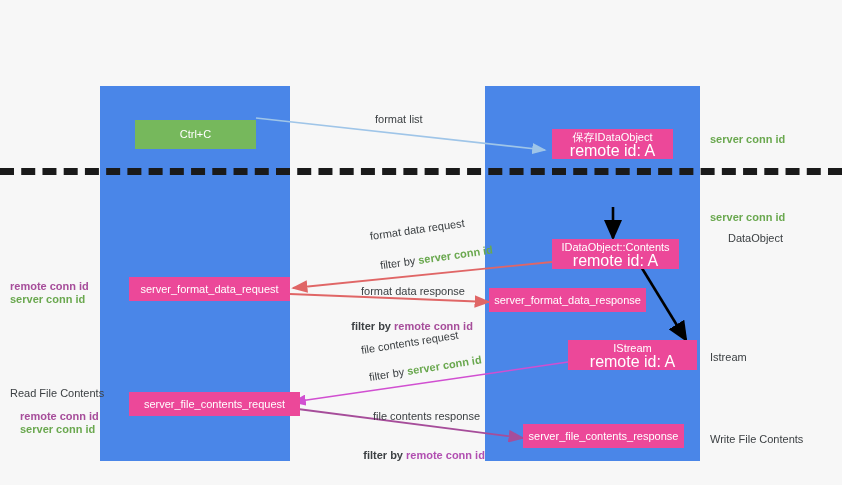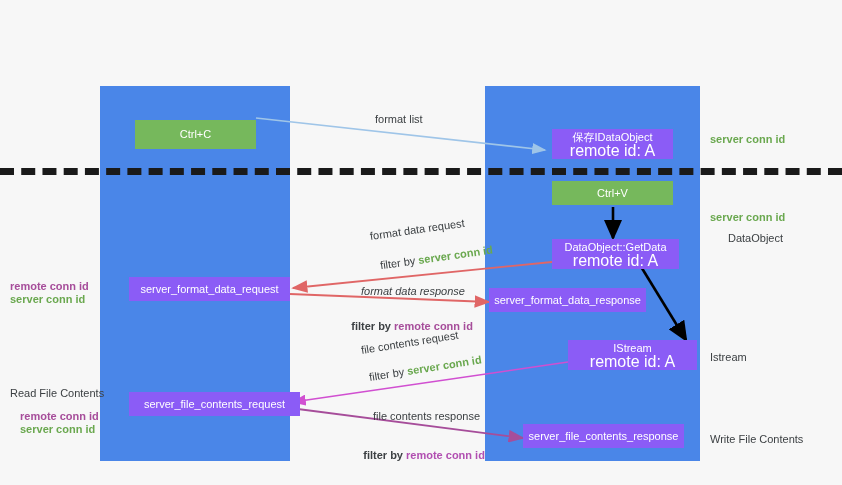--- a/index.html
+++ b/index.html
@@ -48,21 +48,21 @@
     flex-direction: column;
     align-items: center;
     justify-content: center;
     text-align: center;
     color: #ffffff;
     font-size: 11px;
     line-height: 13px;
     white-space: pre;
   }
   .box.green { background: #6aa84f; background: #76b85c; }
-  .box.orange { background: #8b5cf6; }
+  .box.orange { background: #ec4899; }
   .box .l2 { font-size: 16px; }
 
   
   .lbl {
     font-size: 11px;
     line-height: 14px;
     white-space: pre;
     color: #3c4043;
   }
   .green-t { color: #6aa84f; font-weight: bold; }
@@ -142,26 +142,23 @@
 
   <div class="abs box green" style="left:135px; top:120px; width:121px; height:29px;">
     <div>Ctrl+C</div>
   </div>
 
   <div class="abs box orange" style="left:552px; top:129px; width:121px; height:30px;">
     <div>保存IDataObject</div>
     <div class="l2">remote id: A</div>
   </div>
 
-  <div class="abs box green" style="left:552px; top:181px; width:121px; height:24px;">
-    <div>Ctrl+V</div>
-  </div>
 
   <div class="abs box orange" style="left:552px; top:239px; width:127px; height:30px;">
-    <div>DataObject::GetData</div>
+    <div>IDataObject::Contents</div>
     <div class="l2">remote id: A</div>
   </div>
 
   <div class="abs box orange" style="left:129px; top:277px; width:161px; height:24px;">
     <div>server_format_data_request</div>
   </div>
 
   <div class="abs box orange" style="left:489px; top:288px; width:157px; height:24px;">
     <div>server_format_data_response</div>
   </div>
@@ -179,21 +176,21 @@
     <div>server_file_contents_response</div>
   </div>
 
   <div class="abs lbl" style="left:375px; top:112px;">format list</div>
 
   <div class="abs lbl rot-up" style="left:370px; top:229px;">format data request</div>
   <div class="abs lbl rot-up" style="left:368px; top:246px;">
     <span>filter by </span><span class="green-t">server conn id</span>
   </div>
 
-  <div class="abs lbl" style="left:361px; top:284px;font-style:italic;">format data response</div>
+  <div class="abs lbl" style="left:361px; top:284px;">format data response</div>
   <div class="abs lbl" style="left:339px; top:305px;">
     <span class="b">filter by </span><span class="purple-t">remote conn id</span>
   </div>
 
   <div class="abs lbl rot-up2" style="left:361px; top:343px;">file contents request</div>
   <div class="abs lbl rot-up2" style="left:357px; top:358px;">
     <span>filter by </span><span class="green-t">server conn id</span>
   </div>
 
   <div class="abs lbl" style="left:373px; top:409px;">file contents response</div>

